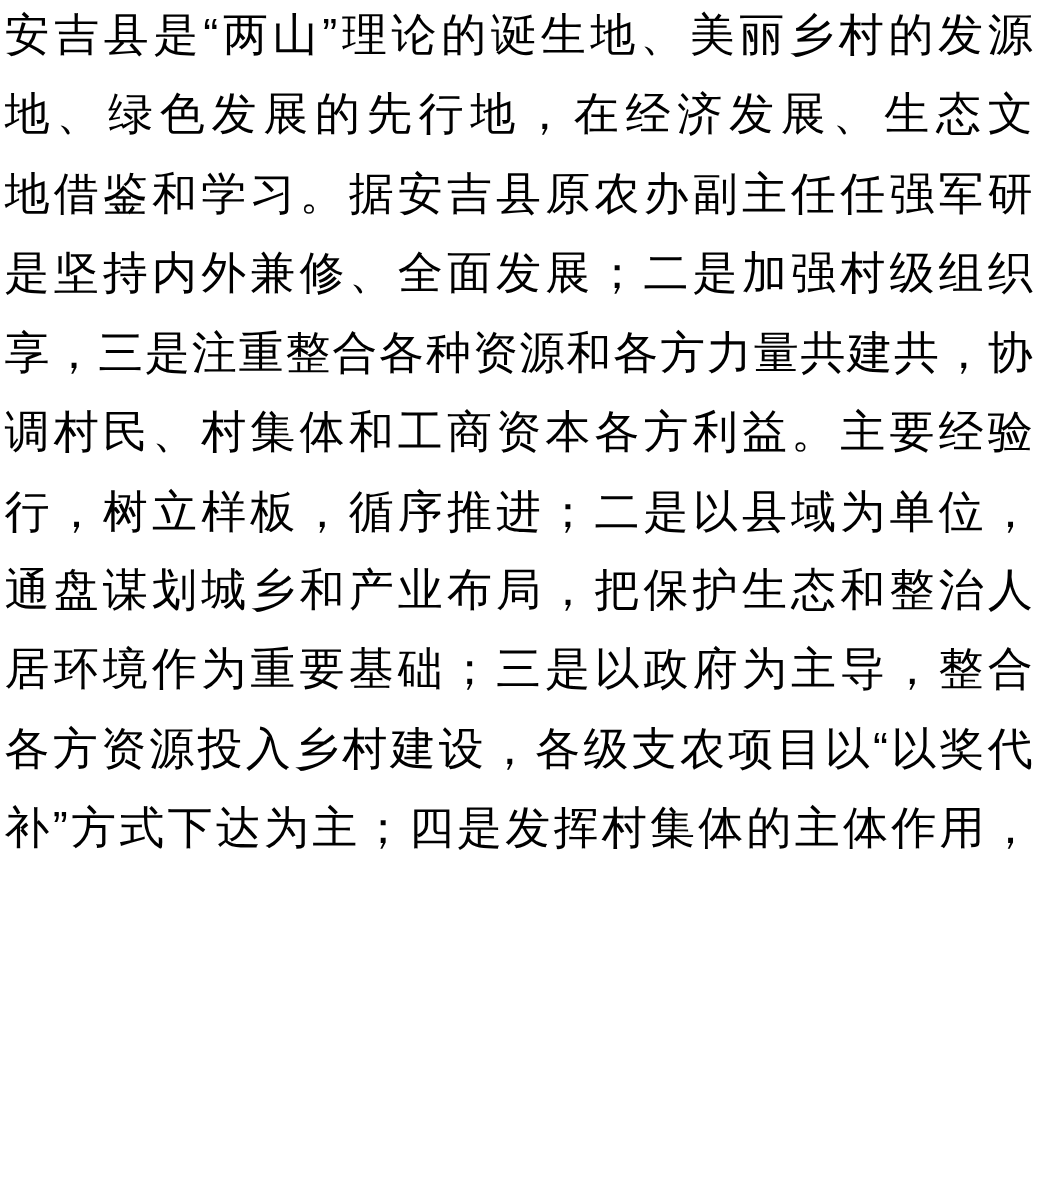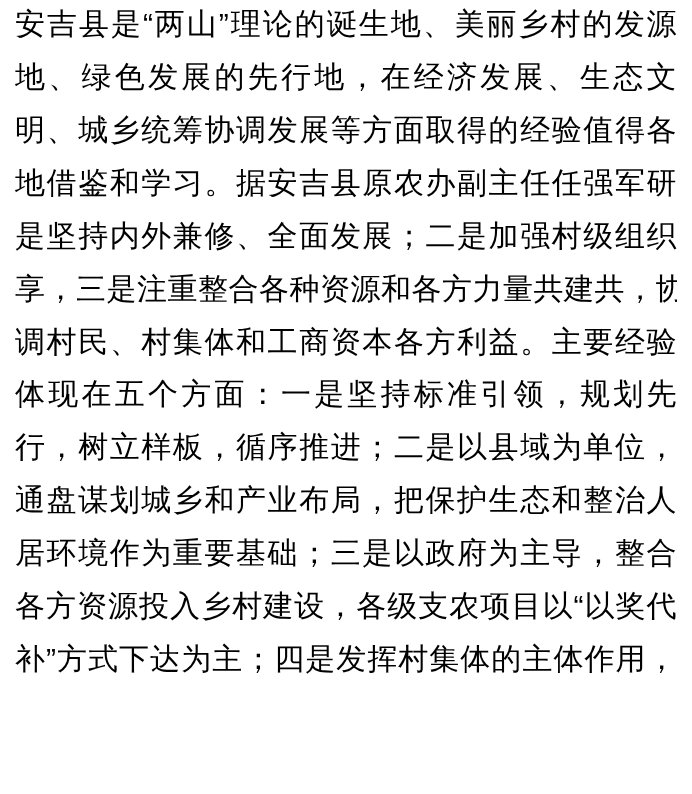--- a/index.html
+++ b/index.html
@@ -7,21 +7,21 @@
     padding: 0;
     background: #ffffff;
   }
   .page {
     position: relative;
     width: 692px;
     height: 794px;
     background: #ffffff;
     overflow: hidden;
     box-sizing: border-box;
-    padding: 0 15px;
+    padding: 0 3px;
   }
   .text-block {
     margin-top: -2px;
   }
   .line {
     font-family: "Liberation Sans", sans-serif;
     font-size: 30px;
     font-weight: 400;
     color: #000000;
     height: 52.93px;
@@ -34,25 +34,23 @@
     letter-spacing: 0.5px;
   }
 </style>
 </head>
 <body>
 
 <div class="page">
   <div class="text-block">
     <div class="line">安吉县是“两山”理论的诞生地、美丽乡村的发源</div>
     <div class="line">地、绿色发展的先行地，在经济发展、生态文</div>
-    <div class="line">明、城乡统筹协调发展等方面取得的经验值得各</div>
     <div class="line">地借鉴和学习。据安吉县原农办副主任任强军研</div>
     <div class="line">是坚持内外兼修、全面发展；二是加强村级组织</div>
     <div class="line">享，三是注重整合各种资源和各方力量共建共，协</div>
     <div class="line">调村民、村集体和工商资本各方利益。主要经验</div>
-    <div class="line">体现在五个方面：一是坚持标准引领，规划先</div>
     <div class="line">行，树立样板，循序推进；二是以县域为单位，</div>
     <div class="line">通盘谋划城乡和产业布局，把保护生态和整治人</div>
     <div class="line">居环境作为重要基础；三是以政府为主导，整合</div>
     <div class="line">各方资源投入乡村建设，各级支农项目以“以奖代</div>
     <div class="line">补”方式下达为主；四是发挥村集体的主体作用，</div>
   </div>
 </div>
 
 </body></html>

